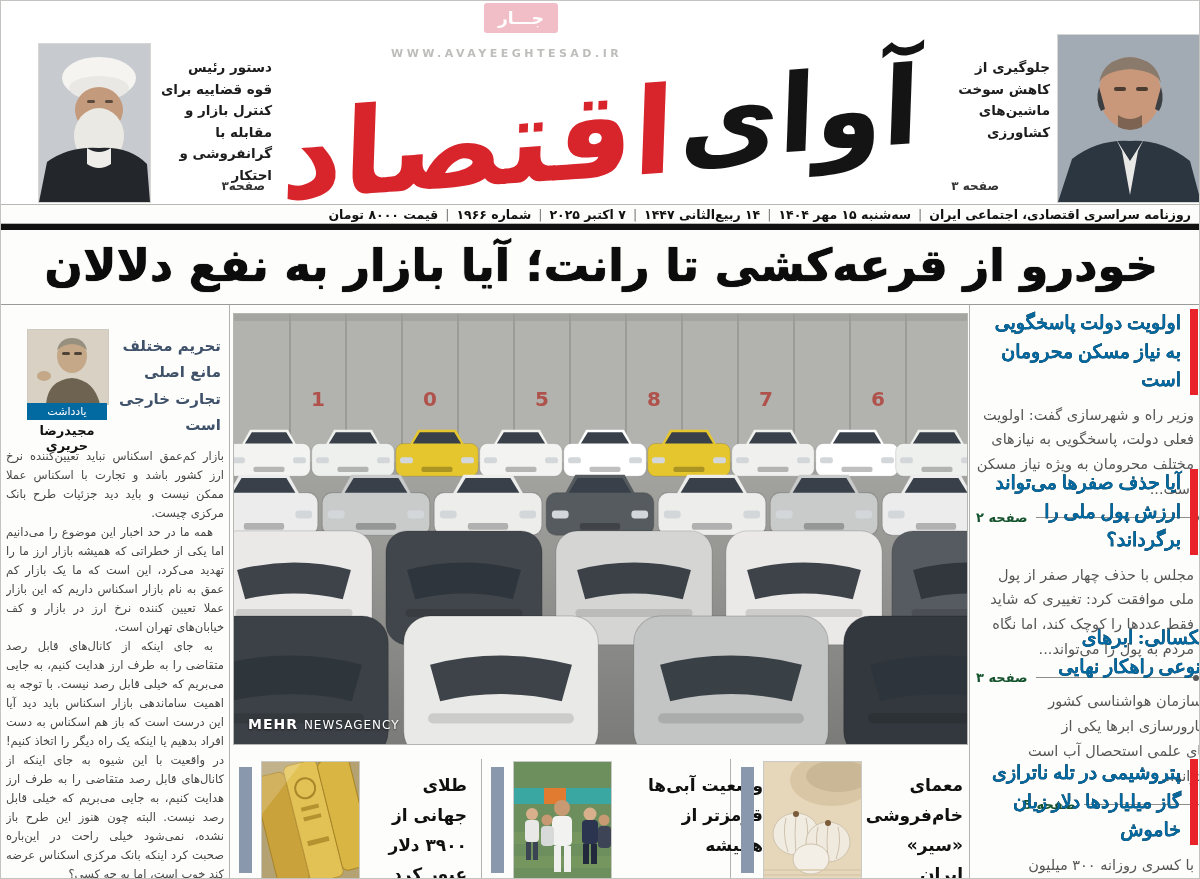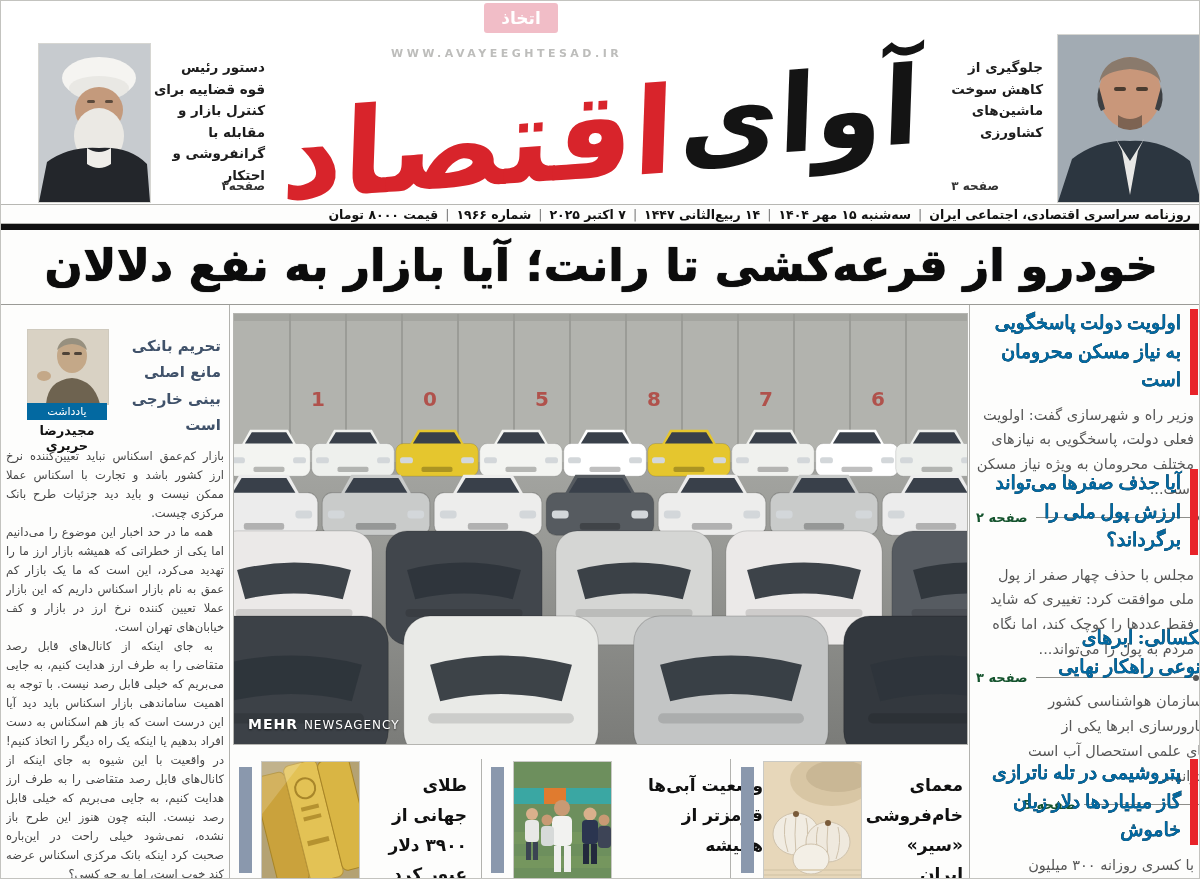--- a/index.html
+++ b/index.html
@@ -1,21 +1,21 @@
 <!DOCTYPE html>
 <html lang="fa"><head>
 <meta charset="utf-8">
 <style>
   html,body{margin:0;padding:0;background:#e9e9e7;}
   .page{position:relative;width:1200px;height:879px;margin:0 auto;background:#fdfdfc;
         font-family:"DejaVu Sans",sans-serif;overflow:hidden;border:1px solid #c3c3bf;box-sizing:border-box;}
   .abs{position:absolute;}
   
   .teaser-photo{border:1px solid #d6d6d2;overflow:hidden;background:#cfd3d6;}
-  .teaser-title{font-weight:bold;font-size:13.5px;line-height:1.6;color:#1d1d1d;text-align:right;direction:rtl;}
+  .teaser-title{font-weight:bold;font-size:13.5px;line-height:1.6;color:#1d1d1d;text-align:right;direction:rtl;padding-left:7px;}
   .teaser-page{font-weight:bold;font-size:12px;color:#333;direction:rtl;}
   .jaaar{background:#f0b4c0;color:#fff;font-weight:bold;font-size:17px;border-radius:3px;
          display:flex;align-items:center;justify-content:center;opacity:.88;letter-spacing:2px;direction:rtl;}
   .siteurl{color:#bdbdbb;font-size:11px;letter-spacing:3.5px;text-align:center;font-weight:bold;}
   .logo{direction:rtl;white-space:nowrap;transform:rotate(-4deg) skewX(-6deg);transform-origin:center;
         font-weight:bold;text-align:center;width:100%;}
   .logo .w-black{font-size:108px;color:#141414;}
   .logo .w-red{font-size:120px;color:#d8242b;position:relative;top:12px;}
   
   .infobar{border-top:1px solid #b7b7b3;border-bottom:1px solid #b7b7b3;direction:rtl;
@@ -94,21 +94,21 @@
         <ellipse cx="60" cy="92" rx="25" ry="28" fill="#ebe9e4"></ellipse>
         <rect x="48" y="56" width="8" height="3" rx="1.5" fill="#5c4a3c"></rect>
         <rect x="66" y="56" width="8" height="3" rx="1.5" fill="#5c4a3c"></rect>
         <path d="M0 158 L8 118 Q30 102 60 104 Q90 102 108 120 L111 158 Z" fill="#23262b"></path>
         <path d="M48 104 Q60 112 72 104 L72 120 Q60 128 48 120 Z" fill="#efede9"></path>
       </svg>
     </div>
     <div class="abs teaser-title" style="left:150px;top:56px;width:114px;">دستور رئیس قوه قضاییه برای کنترل بازار و مقابله با گرانفروشی و احتکار</div>
     <div class="abs teaser-page" style="left:196px;top:178px;width:68px;text-align:right;">صفحه۳</div>
 
-    <div class="abs jaaar" style="left:483px;top:2px;width:74px;height:30px;">اتخاذ</div>
+    <div class="abs jaaar" style="left:483px;top:2px;width:74px;height:30px;">جـــار</div>
     <div class="abs siteurl" style="left:390px;top:26px;width:220px;margin-top:20px;">WWW.AVAYEEGHTESAD.IR</div>
     <div class="abs" style="left:258px;top:42px;width:684px;height:160px;display:flex;align-items:center;justify-content:center;">
       <div class="logo">
         <span class="w-black">آوای</span>
         <span class="w-red">اقتصاد</span>
       </div>
     </div>
 
     <div class="abs teaser-title" style="left:930px;top:56px;width:112px;">جلوگیری از کاهش سوخت ماشین‌های کشاورزی</div>
     <div class="abs teaser-page" style="left:930px;top:178px;width:68px;">صفحه ۳</div>
@@ -144,21 +144,21 @@
   <div class="abs blackbar" style="left:0;top:223px;width:1200px;height:6px;"></div>
 
   <div class="abs headline" style="left:0;top:229px;width:1200px;height:74px;">خودرو از قرعه‌کشی تا رانت؛ آیا بازار به نفع دلالان است؟</div>
 
   <div class="abs vline" style="left:228px;top:304px;height:575px;"></div>
   <div class="abs vline" style="left:968px;top:304px;height:575px;"></div>
   <div class="abs vline" style="left:480px;top:758px;height:121px;"></div>
   <div class="abs vline" style="left:729px;top:758px;height:121px;"></div>
 
   <div class="abs" style="left:0;top:304px;width:228px;height:575px;">
-    <div class="abs note-title" style="left:112px;top:28px;width:108px;">تحریم بانکی مانع اصلی بینی خارجی است</div>
+    <div class="abs note-title" style="left:112px;top:28px;width:108px;">تحریم مختلف مانع اصلی تجارت خارجی است</div>
     <div class="abs author-photo" style="left:26px;top:24px;width:80px;height:74px;">
       <svg viewBox="0 0 80 74" width="80" height="74">
         <rect width="80" height="74" fill="#d9d2c4"></rect>
         <ellipse cx="44" cy="26" rx="15" ry="17" fill="#c4a888"></ellipse>
         <path d="M29 20 Q32 8 44 8 Q56 8 59 20 Q52 14 44 14 Q36 14 29 20 Z" fill="#97907f"></path>
         <rect x="34" y="22" width="8" height="3" rx="1.5" fill="#4e4338"></rect>
         <rect x="46" y="22" width="8" height="3" rx="1.5" fill="#4e4338"></rect>
         <path d="M18 74 Q20 50 44 48 Q66 50 72 74 Z" fill="#6e6350"></path>
         <ellipse cx="16" cy="46" rx="7" ry="5" fill="#c4a888"></ellipse>
       </svg>

